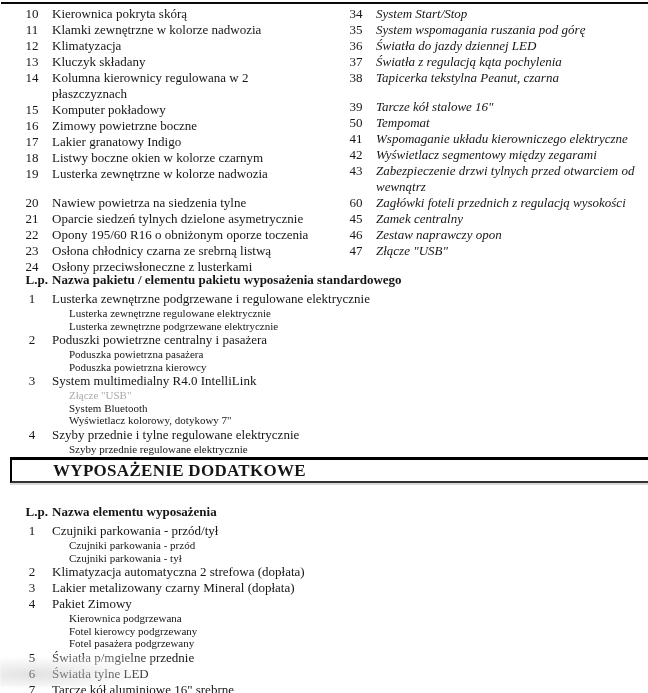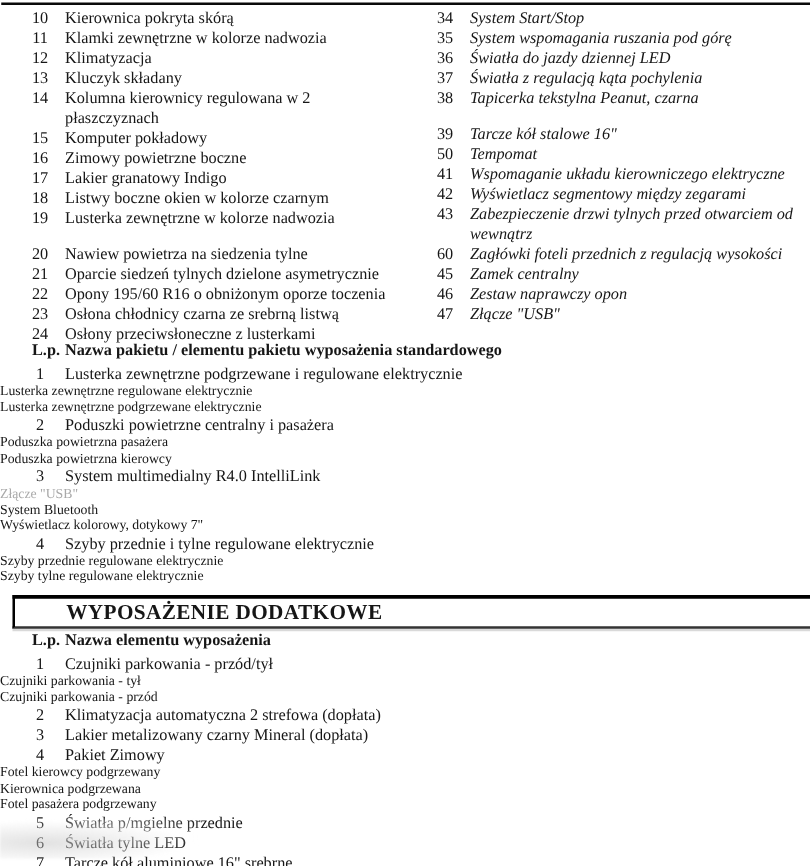--- a/index.html
+++ b/index.html
@@ -13,31 +13,31 @@
   .cols{position:absolute;top:6px;left:0;width:648px;display:flex;}
   .col{width:324px;}
   .group + .group{margin-top:13px;}
 
   .item-row{display:flex;font-size:13px;line-height:16px;}
   .num{flex:none;width:32px;margin-left:16px;text-align:center;}
   .txt{margin-left:4px;}
   .col .txt{max-width:258px;}
   .col-right .txt{max-width:266px;font-style:italic;}
 
-  .sub{font-size:11px;line-height:12.5px;}
+  .sub{font-size:11px;line-height:12.5px;margin-left:69px;}
   .sub.muted{color:#a9a9a9;}
 
   .section{position:absolute;left:0;width:648px;}
   .std-section{top:272px;}
   .add-section{top:504px;}
   .list-header{display:flex;font-size:13px;line-height:16px;font-weight:bold;margin-bottom:3px;}
   .list-header .num{text-align:right;margin-left:18px;width:30px;}
 
   
-  .banner{position:absolute;top:476px;left:10px;right:0;
+  .banner{position:absolute;top:457px;left:10px;right:0;
           border-top:3px solid #000;border-left:2px solid #000;
           border-bottom:2px solid #333;box-shadow:0 2px 0 #d9d9d9;
           padding:2px 0 1px 41px;background:#fff;}
   .banner-title{font-size:17px;line-height:18px;font-weight:bold;letter-spacing:.3px;}
 
   
   .smudge{position:absolute;left:0;top:655px;width:160px;height:32px;
           background:radial-gradient(ellipse at 22% 60%, rgba(190,190,190,.45), rgba(255,255,255,0) 65%),
                      radial-gradient(ellipse at 55% 35%, rgba(255,255,255,.55), rgba(255,255,255,0) 70%);
           filter:blur(1px);pointer-events:none;}
@@ -221,36 +221,36 @@
   <div class="section add-section">
     <div class="list-header">
       <span class="num">L.p.</span>
       <span class="txt">Nazwa elementu wyposażenia</span>
     </div>
     <div id="add-items">
         <div class="item-row">
           <span class="num">1</span>
           <span class="txt">Czujniki parkowania - przód/tył</span>
         </div>
+        <div class="sub">Czujniki parkowania - przód</div>
         <div class="sub">Czujniki parkowania - tył</div>
-        <div class="sub">Czujniki parkowania - przód</div>
         <div class="item-row">
           <span class="num">2</span>
           <span class="txt">Klimatyzacja automatyczna 2 strefowa (dopłata)</span>
         </div>
         <div class="item-row">
           <span class="num">3</span>
           <span class="txt">Lakier metalizowany czarny Mineral (dopłata)</span>
         </div>
         <div class="item-row">
           <span class="num">4</span>
           <span class="txt">Pakiet Zimowy</span>
         </div>
+        <div class="sub">Kierownica podgrzewana</div>
         <div class="sub">Fotel kierowcy podgrzewany</div>
-        <div class="sub">Kierownica podgrzewana</div>
         <div class="sub">Fotel pasażera podgrzewany</div>
         <div class="item-row">
           <span class="num">5</span>
           <span class="txt">Światła p/mgielne przednie</span>
         </div>
         <div class="item-row">
           <span class="num">6</span>
           <span class="txt">Światła tylne LED</span>
         </div>
         <div class="item-row">

